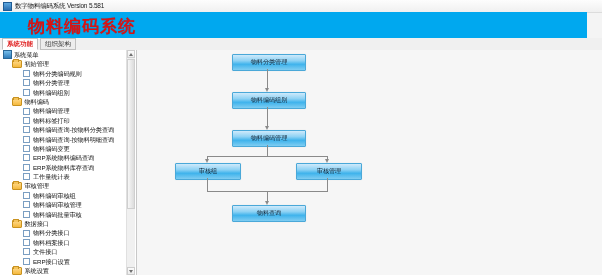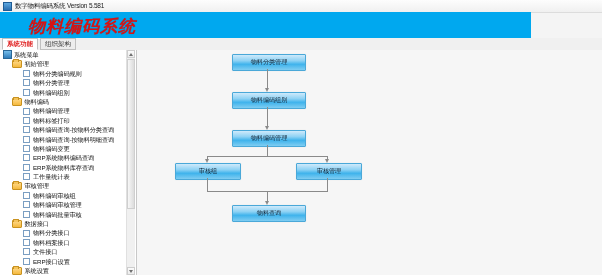--- a/index.html
+++ b/index.html
@@ -26,24 +26,23 @@
     border:1px solid #1f5c95;
     flex:0 0 auto;
   }
   .tb-text{
     font-size:6.5px;color:#1a1a1a;white-space:nowrap;
     line-height:12px;letter-spacing:-0.2px;
   }
 
   
   .banner{
-    position:absolute;left:0;top:12px;width:531px;height:26px;
+    position:absolute;left:0;top:12px;width:587px;height:26px;
     background:#00a8ef;
     overflow:hidden;
-    font-style:italic;
   }
   .banner-title{
     position:absolute;left:28px;top:3px;
     font-family:"DejaVu Serif","Liberation Serif",serif;
     font-size:17px;font-weight:bold;color:#d61414;
     letter-spacing:1px;
     text-shadow:0 0 1px rgba(0,0,0,0.18);
     white-space:nowrap;
   }
 

